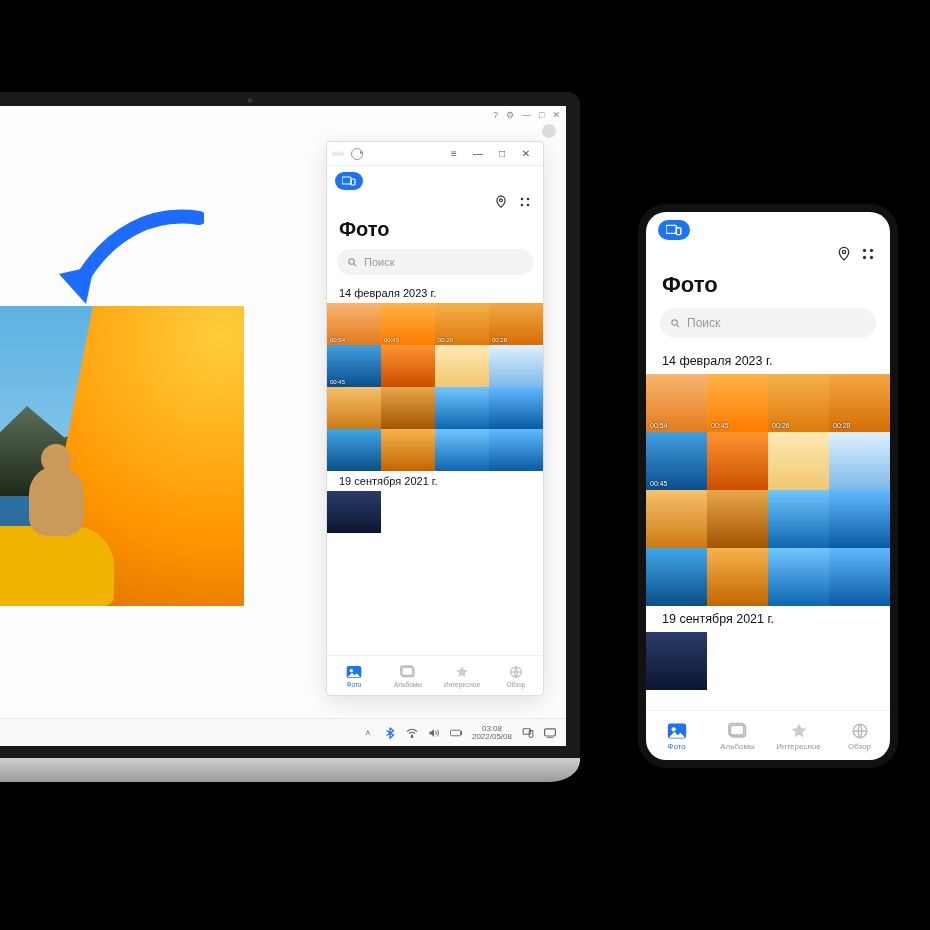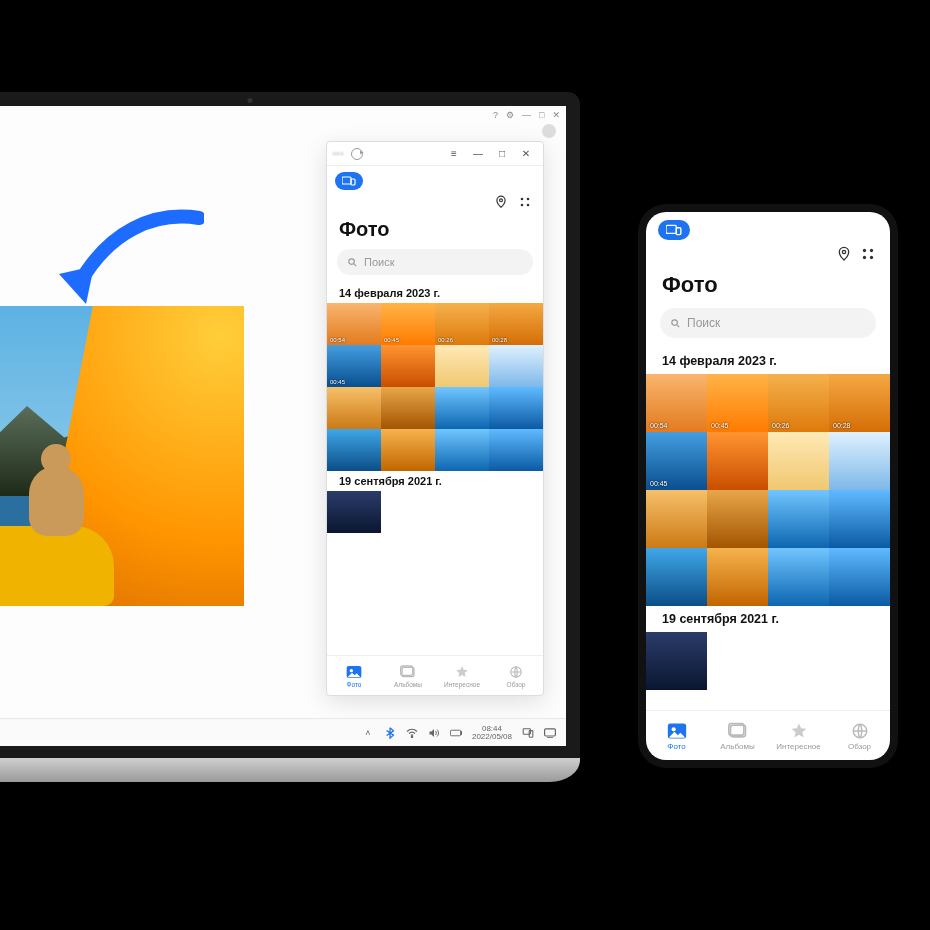--- a/index.html
+++ b/index.html
@@ -104,21 +104,21 @@
   .pill{background:#1e73f0;border-radius:11px;width:28px;height:18px;
     display:flex;align-items:center;justify-content:center;}
   .topbar{display:flex; align-items:center; padding:4px 10px 0 10px;}
   .topbar .sp{flex:1;}
   .loc-ico,.dots-ico{width:16px;height:16px;display:flex;align-items:center;justify-content:center;margin-left:8px;cursor:pointer;}
   .title{font-size:20px; font-weight:700; color:#111; padding:8px 12px 6px;}
   .search{margin:2px 10px 8px; height:26px; background:#f3f3f3; border-radius:14px;
     display:flex;align-items:center;gap:6px;padding:0 10px;}
   .search svg{width:11px;height:11px;}
   .search span{font-size:11px;color:#999;}
-  .section{font-size:11px; font-weight:700; color:#111; padding:4px 12px;}
+  .section{font-size:11px; font-weight:400; color:#111; padding:4px 12px;}
   .grid{display:flex;flex-wrap:wrap;}
   .thumb{position:relative;background:#ccc;background-size:cover;}
   .badge-time{position:absolute;left:3px;bottom:2px;font-size:6px;color:#fff;
     text-shadow:0 0 2px #000;}
   .sm .thumb{width:25%;height:42px;}
   .navbar{height:40px;border-top:1px solid #eee;display:flex;}
   .navitem{flex:1;display:flex;flex-direction:column;align-items:center;justify-content:center;
     gap:1px;cursor:pointer;}
   .navitem .ico{width:18px;height:16px;display:flex;align-items:center;justify-content:center;}
   .navitem .lbl{font-size:6.5px;color:#999;}
@@ -331,21 +331,21 @@
               <path d="M15 6c2 2 2 6 0 8M18 3c4 4 4 10 0 14" fill="none" stroke="#666" stroke-width="2"></path>
             </svg>
         </span>
         <span class="tray-ico">
           <svg width="14" height="8" viewBox="0 0 26 14" fill="none" stroke="#666" stroke-width="2">
               <rect x="1" y="1" width="22" height="12" rx="2"></rect>
               <rect x="24" y="4" width="2" height="6" fill="#666"></rect>
             </svg>
         </span>
         <div class="time">
-          <div>08:44</div>
+          <div>03:08</div>
           <div>2022/05/08</div>
         </div>
         <span class="tray-ico">
           <svg width="12" height="12" viewBox="0 0 20 20" fill="none" stroke="#666" stroke-width="1.8">
               <rect x="2" y="3" width="12" height="9" rx="1"></rect>
               <rect x="12" y="6" width="6" height="11" rx="1"></rect>
             </svg>
         </span>
         <span class="tray-ico">
           <svg width="12" height="10" viewBox="0 0 20 16" fill="none" stroke="#666" stroke-width="2">

